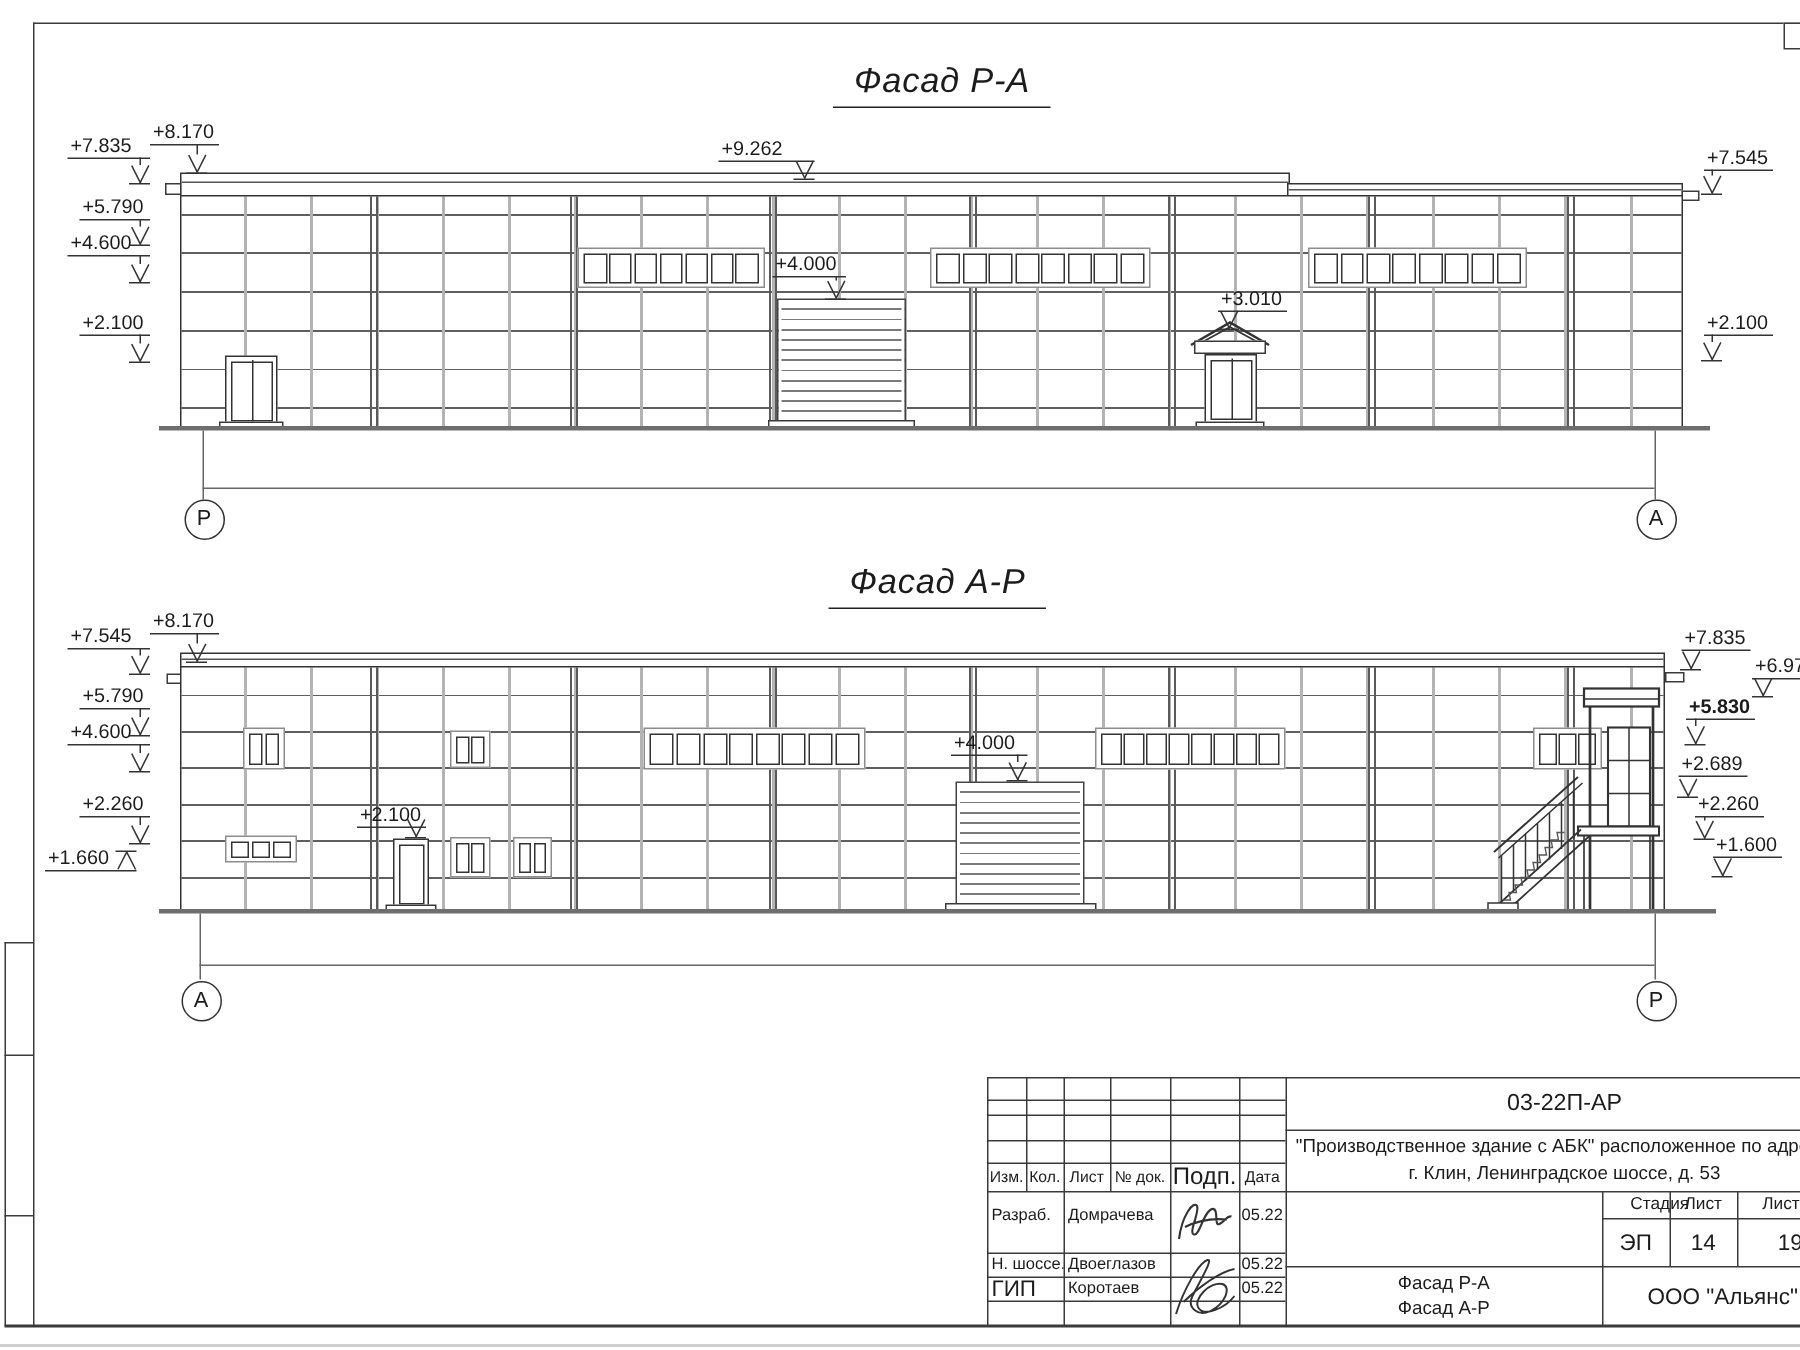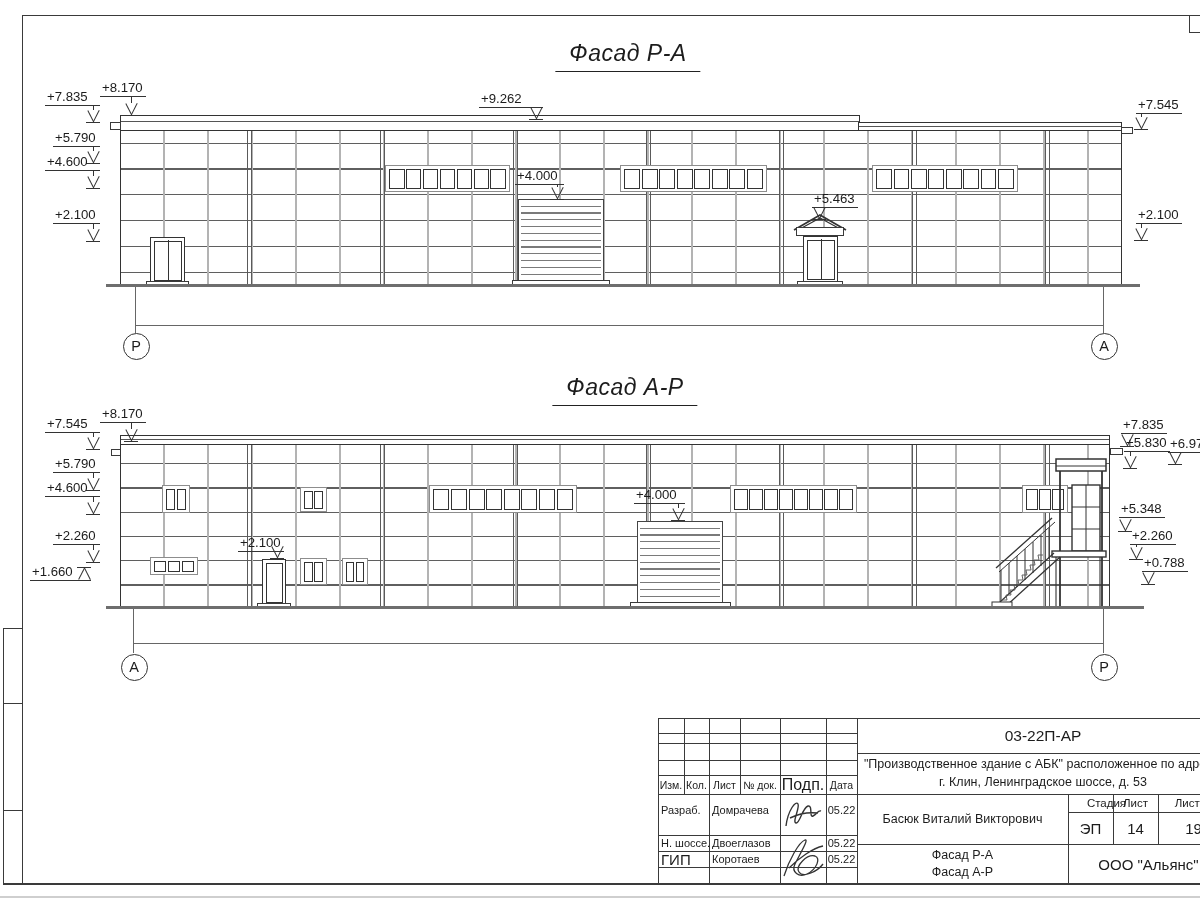--- a/index.html
+++ b/index.html
@@ -245,21 +245,20 @@
   <div class="ln" style="left:857px;top:718px;width:1.4px;height:166px"></div>
   <div class="ln" style="left:1068px;top:794px;width:1.2px;height:90px"></div>
   <div class="ln" style="left:1113px;top:794px;width:1px;height:50px"></div>
   <div class="ln" style="left:1158px;top:794px;width:1px;height:50px"></div>
 
   <div class="tb c" style="left:857px;top:718px;width:372px;height:35px;font-size:15.5px">03-22П-АР</div>
   <div class="tb" style="left:857px;top:755px;width:372px;height:39px;text-align:center;font-size:12.5px;line-height:18px">
     <div>"Производственное здание с АБК" расположенное по адресу:</div>
     <div>г. Клин, Ленинградское шоссе, д. 53</div>
   </div>
-  <div class="tb c" style="left:857px;top:794px;width:211px;height:50px;font-size:12.5px">Басюк Виталий Викторович</div>
 
   <div class="tb c" style="left:1084px;top:794px;width:45px;height:18px;font-size:11.5px">Стадия</div>
   <div class="tb c" style="left:1113px;top:794px;width:45px;height:18px;font-size:11.5px">Лист</div>
   <div class="tb c" style="left:1158px;top:794px;width:71px;height:18px;font-size:11.5px">Листов</div>
   <div class="tb c" style="left:1068px;top:812px;width:45px;height:32px;font-size:15px">ЭП</div>
   <div class="tb c" style="left:1113px;top:812px;width:45px;height:32px;font-size:15px">14</div>
   <div class="tb c" style="left:1158px;top:812px;width:71px;height:32px;font-size:15px">19</div>
 
   <div class="tb" style="left:857px;top:844px;width:211px;height:40px;text-align:center;font-size:12.5px;line-height:17px;padding-top:3px">
     <div>Фасад Р-А</div>
@@ -291,34 +290,34 @@
     <path d="M5,40 C10,24 20,6 26,4 C30,3 22,16 16,28 C12,36 20,42 28,38 C38,33 42,22 36,20 C28,18 16,30 20,36 C24,42 38,36 44,28 M10,32 C20,22 34,12 44,10" fill="none" stroke="#333" stroke-width="1.3"></path>
   </svg>
 
 <div class="elev" style="left: 45px; top: 90px; width: 55px;"><span class="lab">+7.835</span><span class="arr" style="left: 41px; top: 20px;"></span><span class="ldr" style="left: 48px; top: 15px; height: 5px;"></span></div>
     <div class="elev" style="left: 100px; top: 81px; width: 46px;"><span class="lab">+8.170</span><span class="arr" style="left: 24px; top: 22px;"></span><span class="ldr" style="left: 31px; top: 15px; height: 7px;"></span></div>
     <div class="elev" style="left: 53px; top: 131px; width: 47px;"><span class="lab">+5.790</span><span class="arr" style="left: 33px; top: 20px;"></span><span class="ldr" style="left: 40px; top: 15px; height: 5px;"></span></div>
     <div class="elev" style="left: 45px; top: 155px; width: 55px;"><span class="lab">+4.600</span><span class="arr" style="left: 41px; top: 21px;"></span><span class="ldr" style="left: 48px; top: 15px; height: 6px;"></span></div>
     <div class="elev" style="left: 53px; top: 208px; width: 47px;"><span class="lab">+2.100</span><span class="arr" style="left: 33px; top: 21px;"></span><span class="ldr" style="left: 40px; top: 15px; height: 6px;"></span></div>
     <div class="elev" style="left: 479px; top: 92px; width: 64px;"><span class="lab">+9.262</span><span class="arr" style="left: 50px; top: 15px;"></span></div>
     <div class="elev" style="left: 515px; top: 169px; width: 49px;"><span class="lab">+4.000</span><span class="arr" style="left: 35px; top: 18px;"></span><span class="ldr" style="left: 42px; top: 15px; height: 3px;"></span></div>
-    <div class="elev" style="left: 812px; top: 192px; width: 46px;"><span class="lab">+5.463</span><span class="arr" style="left: 0px; top: 15px;"></span></div>
+    <div class="elev" style="left: 812px; top: 192px; width: 46px;"><span class="lab">+3.010</span><span class="arr" style="left: 0px; top: 15px;"></span></div>
     <div class="elev" style="left: 1136px; top: 98px; width: 46px;"><span class="lab">+7.545</span><span class="arr" style="left: -2px; top: 19px;"></span><span class="ldr" style="left: 5px; top: 15px; height: 4px;"></span></div>
     <div class="elev" style="left: 1136px; top: 208px; width: 46px;"><span class="lab">+2.100</span><span class="arr" style="left: -2px; top: 20px;"></span><span class="ldr" style="left: 5px; top: 15px; height: 5px;"></span></div>
     <div class="elev" style="left: 45px; top: 417px; width: 55px;"><span class="lab">+7.545</span><span class="arr" style="left: 41px; top: 20px;"></span><span class="ldr" style="left: 48px; top: 15px; height: 5px;"></span></div>
     <div class="elev" style="left: 100px; top: 407px; width: 46px;"><span class="lab">+8.170</span><span class="arr" style="left: 24px; top: 22px;"></span><span class="ldr" style="left: 31px; top: 15px; height: 7px;"></span></div>
     <div class="elev" style="left: 53px; top: 457px; width: 47px;"><span class="lab">+5.790</span><span class="arr" style="left: 33px; top: 21px;"></span><span class="ldr" style="left: 40px; top: 15px; height: 6px;"></span></div>
     <div class="elev" style="left: 45px; top: 481px; width: 55px;"><span class="lab">+4.600</span><span class="arr" style="left: 41px; top: 21px;"></span><span class="ldr" style="left: 48px; top: 15px; height: 6px;"></span></div>
     <div class="elev" style="left: 53px; top: 529px; width: 47px;"><span class="lab">+2.260</span><span class="arr" style="left: 33px; top: 21px;"></span><span class="ldr" style="left: 40px; top: 15px; height: 6px;"></span></div>
     <div class="elev up" style="left: 30px; top: 565px; width: 61px;"><span class="lab">+1.660</span><span class="arr" style="left: 47px; top: 2px;"></span></div>
     <div class="elev" style="left: 238px; top: 536px; width: 46px;"><span class="lab">+2.100</span><span class="arr" style="left: 32px; top: 10px;"></span></div>
     <div class="elev" style="left: 634px; top: 488px; width: 51px;"><span class="lab">+4.000</span><span class="arr" style="left: 37px; top: 20px;"></span><span class="ldr" style="left: 44px; top: 15px; height: 5px;"></span></div>
     <div class="elev" style="left: 1121px; top: 418px; width: 46px;"><span class="lab">+7.835</span><span class="arr" style="left: -1px; top: 16px;"></span></div>
     <div class="elev" style="left: 1168px; top: 437px; width: 38px;"><span class="lab">+6.97</span><span class="arr" style="left: 0px; top: 15px;"></span></div>
-    <div class="elev" style="left: 1124px; top: 436px; width: 46px;"><span class="lab">+5.830</span><span class="arr" style="left: -1px; top: 20px;"></span><span class="ldr" style="left: 6px; top: 15px; height: 5px;"></span></div>
-    <div class="elev" style="left: 1119px; top: 502px; width: 46px;"><span class="lab">+5.348</span><span class="arr" style="left: -1px; top: 17px;"></span></div>
+    <div class="elev" style="left: 1124px; top: 464px; width: 46px; font-weight: bold;"><span class="lab">+5.830</span><span class="arr" style="left: -1px; top: 20px;"></span><span class="ldr" style="left: 6px; top: 15px; height: 5px;"></span></div>
+    <div class="elev" style="left: 1119px; top: 502px; width: 46px;"><span class="lab">+2.689</span><span class="arr" style="left: -1px; top: 17px;"></span></div>
     <div class="elev" style="left: 1130px; top: 529px; width: 46px;"><span class="lab">+2.260</span><span class="arr" style="left: -1px; top: 18px;"></span><span class="ldr" style="left: 6px; top: 15px; height: 3px;"></span></div>
-    <div class="elev" style="left: 1142px; top: 556px; width: 46px;"><span class="lab">+0.788</span><span class="arr" style="left: -1px; top: 16px;"></span></div>
+    <div class="elev" style="left: 1142px; top: 556px; width: 46px;"><span class="lab">+1.600</span><span class="arr" style="left: -1px; top: 16px;"></span></div>
     <div class="bub" style="left: 122.5px; top: 332.5px;">Р</div>
     <div class="bub" style="left: 1090.5px; top: 332.5px;">А</div>
     <div class="bub" style="left: 120.5px; top: 653.5px;">А</div>
     <div class="bub" style="left: 1090.5px; top: 653.5px;">Р</div>
   </div>
 
 </body></html>

